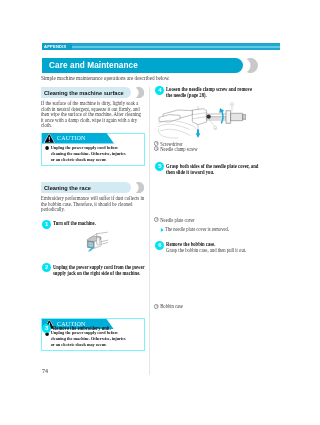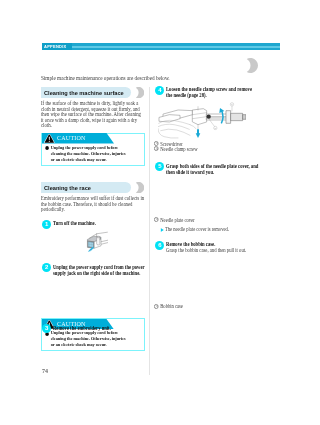--- a/index.html
+++ b/index.html
@@ -86,20 +86,23 @@
 <body>
 
 <div class="page">
 
   <div class="rule"></div>
   <div class="rule-hi"></div>
   <div class="tab">
     <span>APPENDIX</span>
   </div>
 
+  <div class="chapbar">
+    <div class="t">Care and Maintenance</div>
+  </div>
   <svg class="crescent" viewBox="0 0 30 30">
     <path d="M7.5,2.01 A15,15 0 1 1 7.5,27.99 A15,15 0 0 0 7.5,2.01 Z" fill="#c9c9c9"></path>
   </svg>
 
   <div class="intro">Simple machine maintenance operations are described below.</div>
 
   <div class="colrule"></div>
 
   <div class="colL">
 

